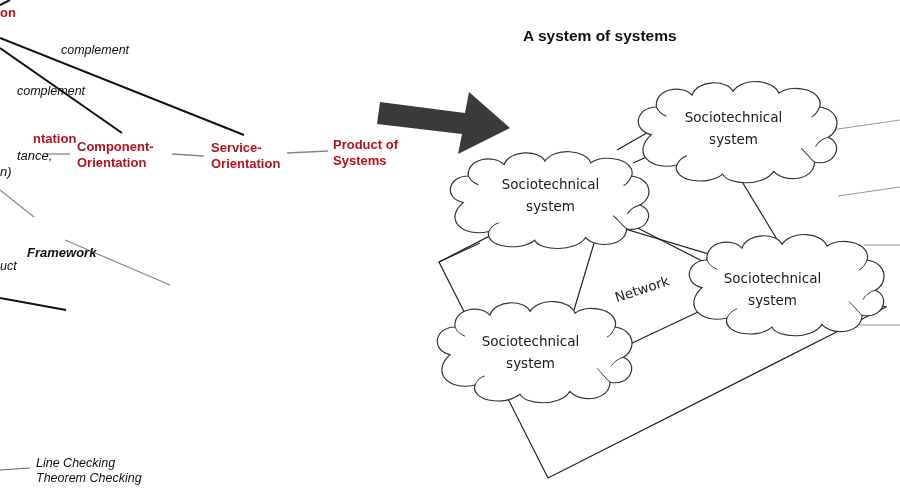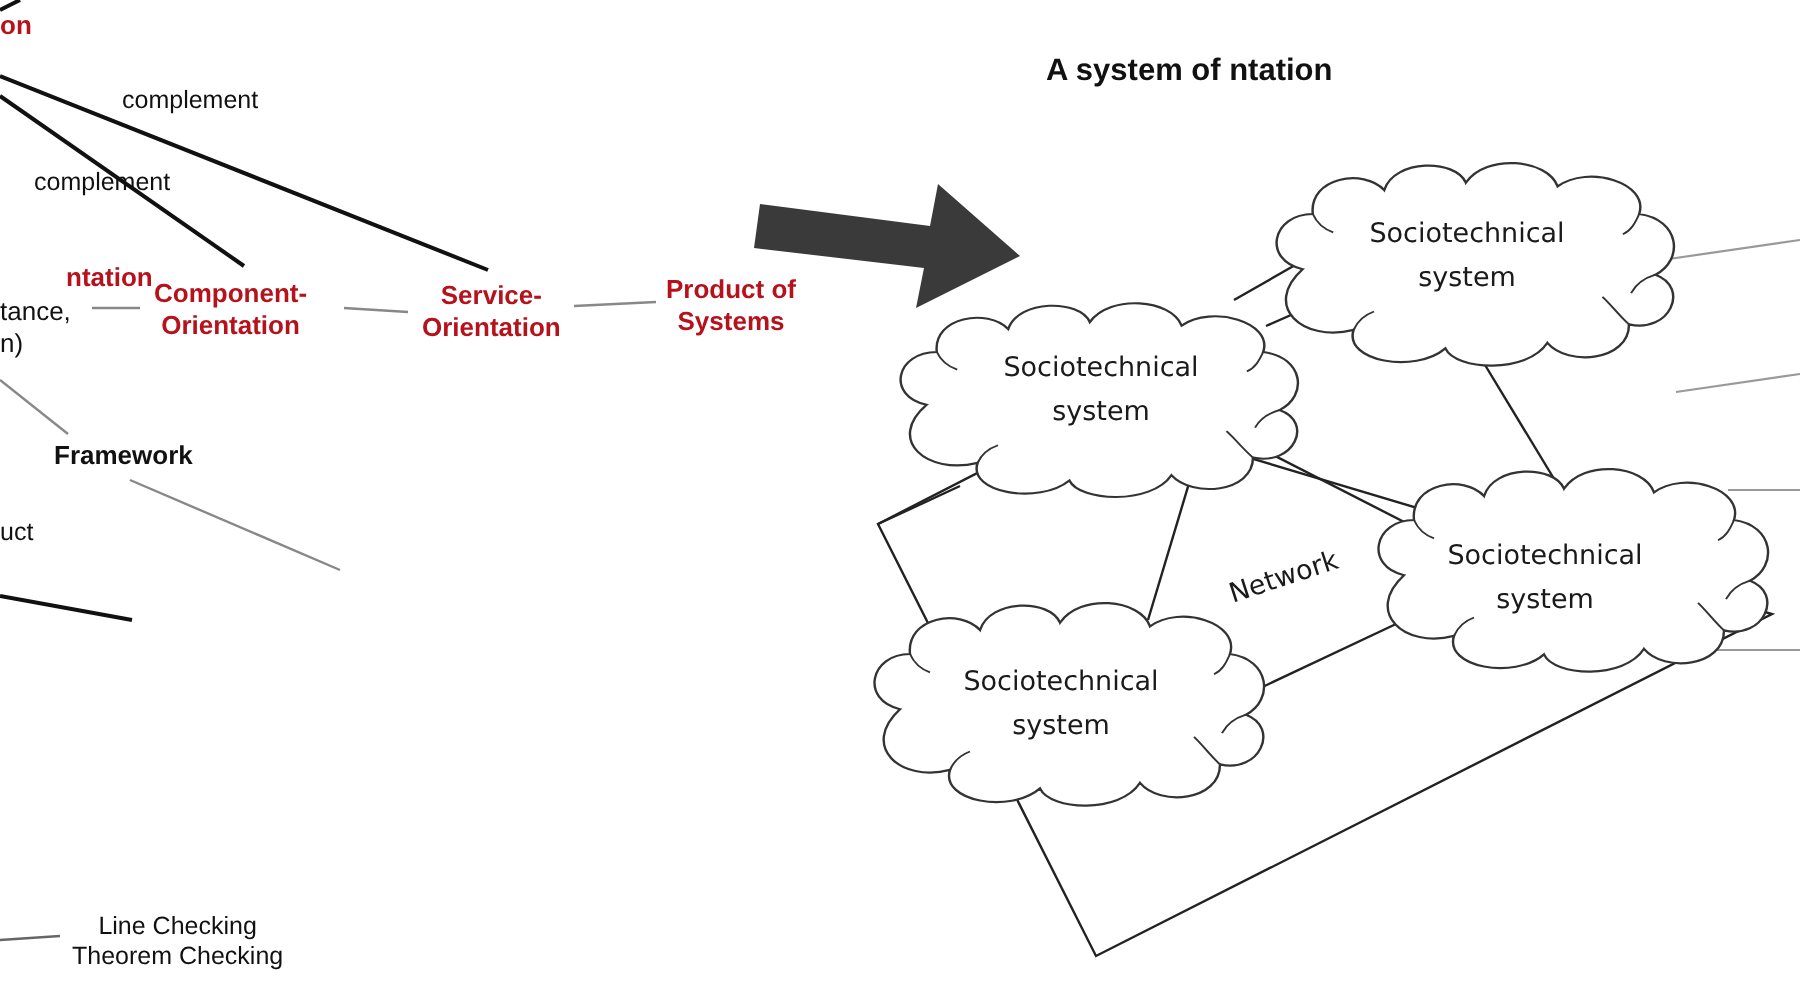--- a/index.html
+++ b/index.html
@@ -1,21 +1,21 @@
 <!DOCTYPE html>
 <html><head>
 <meta charset="utf-8">
 <style>
   html, body { margin: 0; padding: 0; background: #ffffff; }
   body { width: 900px; height: 500px; overflow: hidden; position: relative; font-family: "Liberation Sans", sans-serif; }
   #canvas { position: absolute; left: 0; top: 0; width: 900px; height: 500px; }
-  .lbl { position: absolute; white-space: nowrap; line-height: 1.22; text-align: center; }
+  .lbl { position: absolute; white-space: nowrap; line-height: 1.22; }
   .red { color: #b5121b; font-weight: bold; font-size: 13px; }
-  .blk { color: #111111; font-size: 13px; }
-  .bold { font-weight: bold; }
+  .blk { color: #111111; font-size: 13px; font-style: italic; }
+  .bold { font-weight: bold; margin-top: 25px; }
   .small { font-size: 12.5px; }
   .cloud-text { position: absolute; text-align: center; font-family: "DejaVu Sans", sans-serif; font-size: 13.5px; color: #1a1a1a; line-height: 1.6; }
   .title { position: absolute; font-weight: bold; font-size: 15.5px; color: #111; }
 </style>
 </head>
 <body>
 
 <svg id="canvas" width="900" height="500" viewBox="0 0 900 500">
   <defs>
     <g id="cloud-shape">
@@ -76,21 +76,21 @@
     <use href="#cloud-shape" transform="translate(787,283) scale(1.0,0.92)"></use>
     <use href="#cloud-shape" transform="translate(535,350) scale(1.0,0.92)"></use>
   </g>
 </svg>
 
 <div class="lbl red" style="left:0px;top:5px;">on</div>
 <div class="lbl blk small" style="left:61px;top:43px;">complement</div>
 <div class="lbl blk small" style="left:17px;top:84px;">complement</div>
 
 <div class="lbl red" style="left:0px;top:131px;margin-left:33px;">ntation</div>
-<div class="lbl blk" style="left:0px;top:148px;">tance,</div>
+<div class="lbl blk" style="left:17px;top:148px;">tance,</div>
 <div class="lbl blk" style="left:0px;top:164px;">n)</div>
 
 <div class="lbl red" style="left:77px;top:139px;">
   <div>Component-</div>
   <div>Orientation</div>
 </div>
 <div class="lbl red" style="left:211px;top:140px;">
   <div>Service-</div>
   <div>Orientation</div>
 </div>
@@ -103,21 +103,21 @@
 <div class="lbl blk small" style="left:0px;top:259px;">uct</div>
 
 <div class="lbl blk bold" style="left:76px;top:291px;">
 </div>
 
 <div class="lbl blk small" style="left:36px;top:456px;">
   <div>Line Checking</div>
   <div>Theorem Checking</div>
 </div>
 
-<div class="title" style="left:523px;top:27px;">A system of ntation</div>
+<div class="title" style="left:523px;top:27px;">A system of systems</div>
 
 <div class="cloud-text" style="left:478px;top:174px;width:145px;">
   <div>Sociotechnical</div>
   <div>system</div>
 </div>
 <div class="cloud-text" style="left:661px;top:107px;width:145px;">
   <div>Sociotechnical</div>
   <div>system</div>
 </div>
 <div class="cloud-text" style="left:700px;top:268px;width:145px;">

